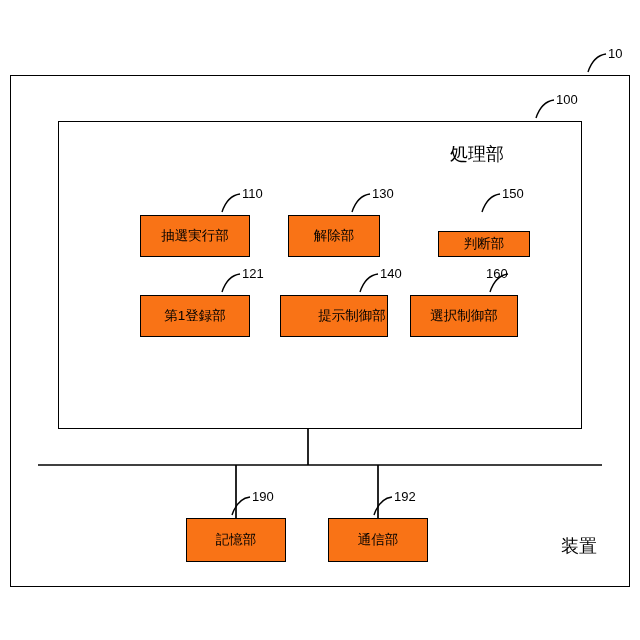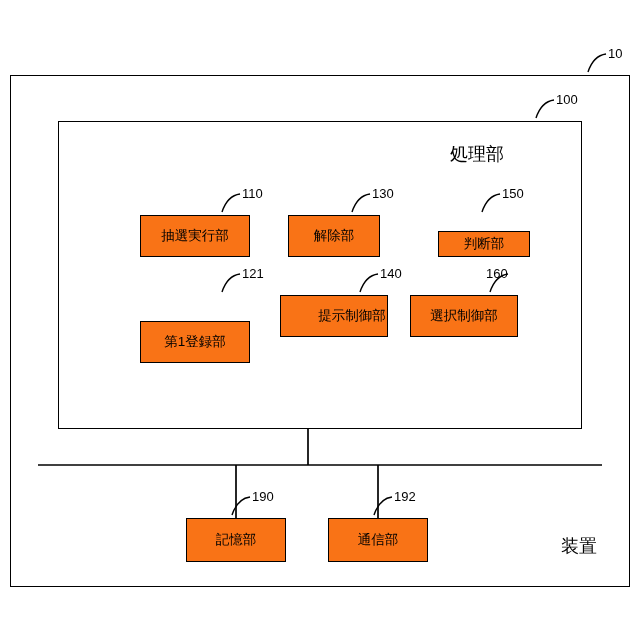--- a/index.html
+++ b/index.html
@@ -118,21 +118,21 @@
   <div class="box" style="left:140px; top:215px; width:110px; height:42px;">
     <span>抽選実行部</span>
   </div>
   <div class="box" style="left:288px; top:215px; width:92px; height:42px;">
     <span>解除部</span>
   </div>
   <div class="box" style="left:418px; top:231px; width:92px; height:26px;margin-left:20px;">
     <span>判断部</span>
   </div>
 
-  <div class="box" style="left:140px; top:295px; width:110px; height:42px;margin-top:26px;">
+  <div class="box" style="left:140px; top:295px; width:110px; height:42px;">
     <span>第1登録部</span>
   </div>
   <div class="box" style="left:280px; top:295px; width:108px; height:42px;padding-left:36px;">
     <span>提示制御部</span>
   </div>
   <div class="box" style="left:410px; top:295px; width:108px; height:42px;">
     <span>選択制御部</span>
   </div>
 
   <div class="box" style="left:186px; top:518px; width:100px; height:44px;">

